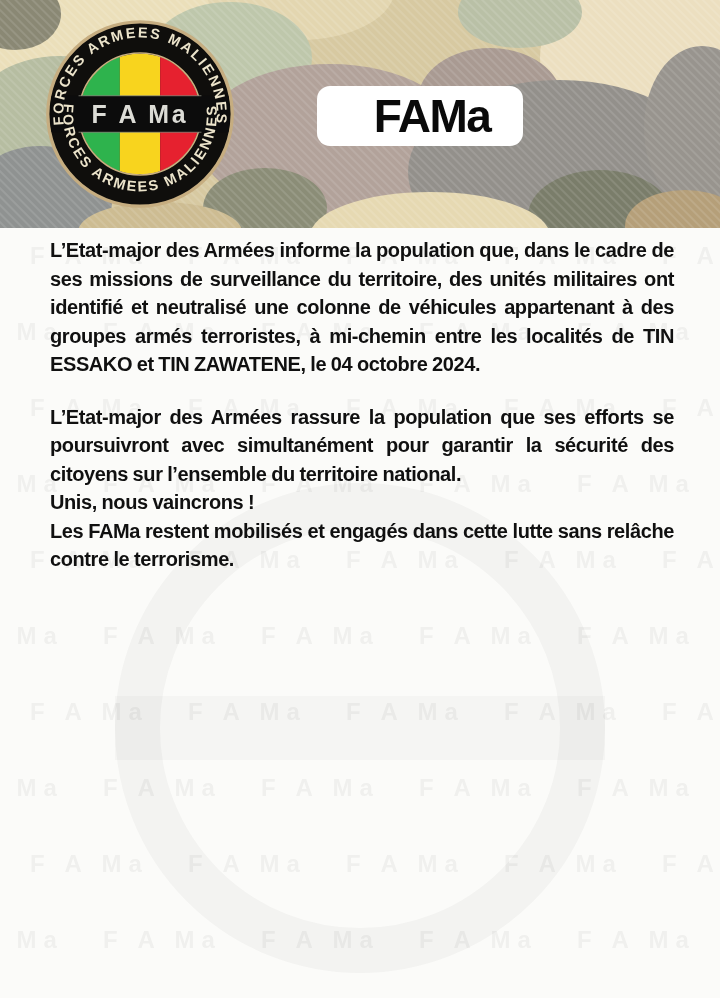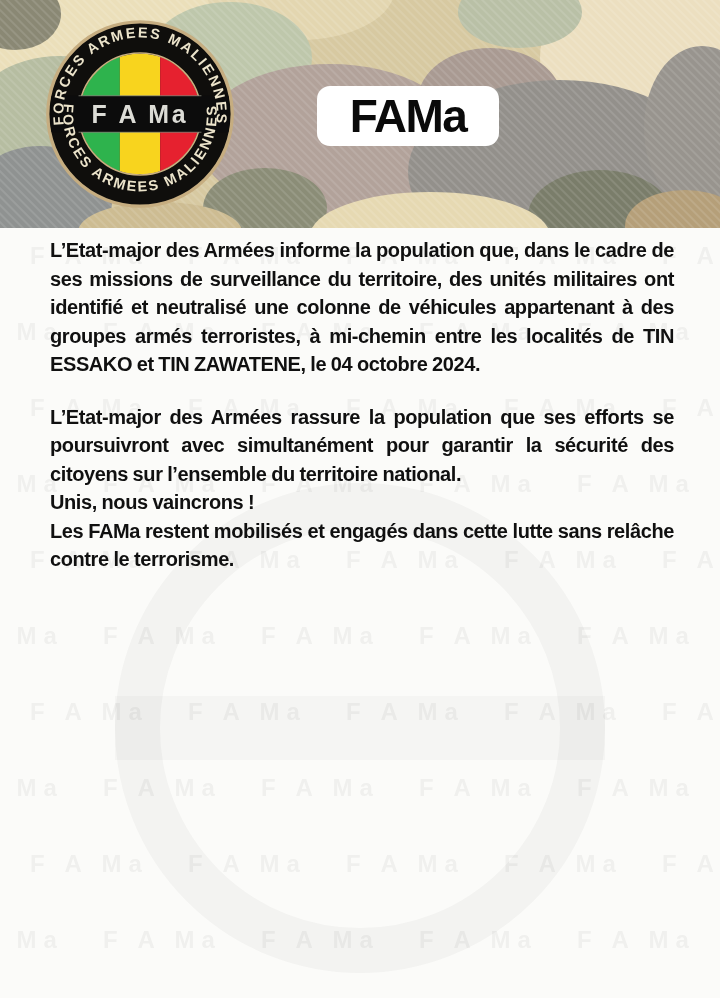--- a/index.html
+++ b/index.html
@@ -90,21 +90,21 @@
       <text font-size="15" font-weight="bold" letter-spacing="2.2" fill="#ece4cb">
         <textPath href="#arcTop" startOffset="50%" text-anchor="middle">FORCES ARMEES MALIENNES</textPath>
       </text>
       <text font-size="15" font-weight="bold" letter-spacing="2.2" fill="#ece4cb">
         <textPath href="#arcBot" startOffset="50%" text-anchor="middle">FORCES ARMEES MALIENNES</textPath>
       </text>
     </svg>
   </div>
 
   <div class="banner">
-    <div class="banner-left" style="background: rgb(255, 255, 255);">
+    <div class="banner-left" style="background: rgb(255, 255, 255); padding-left: 24px;">
       <span>FAMa</span>
     </div>
   </div>
 
   <div class="panel">
     <div id="wm-layer">
         <span class="wm" style="left: 30px; top: 14px;">F A Ma</span>
         <span class="wm" style="left: 188px; top: 14px;">F A Ma</span>
         <span class="wm" style="left: 346px; top: 14px;">F A Ma</span>
         <span class="wm" style="left: 504px; top: 14px;">F A Ma</span>

